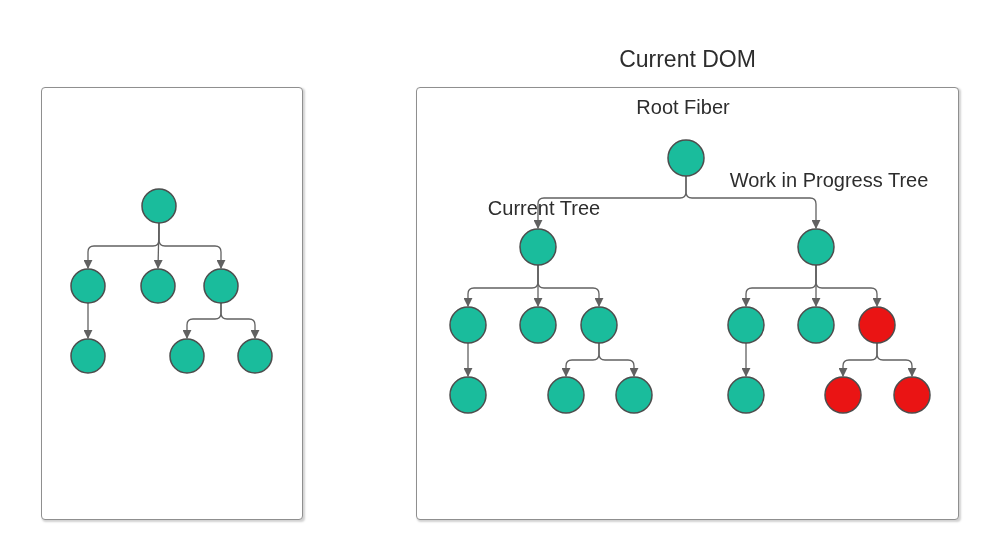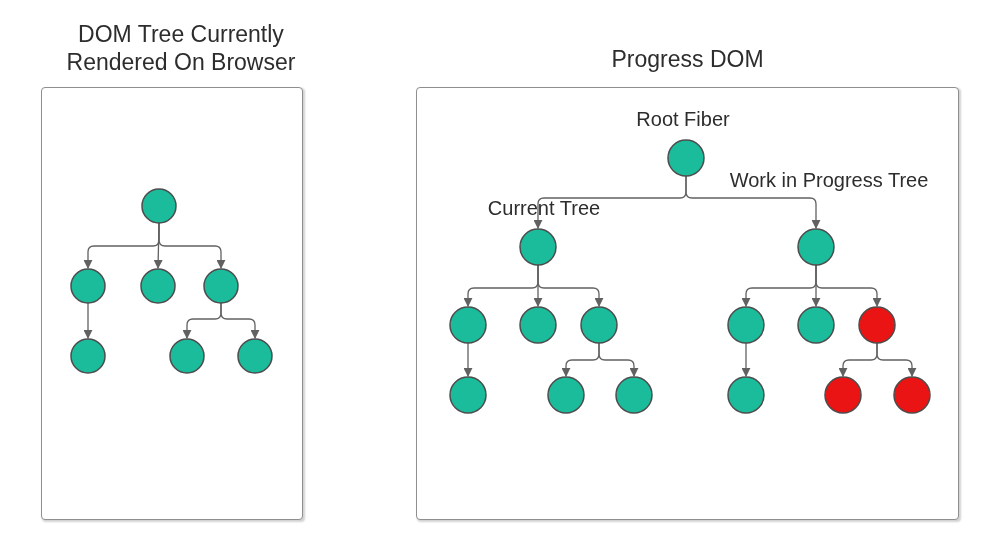--- a/index.html
+++ b/index.html
@@ -34,37 +34,35 @@
   }
   .title-left{left:31px;top:20px;width:300px;}
   .title-right{left:416px;top:47px;width:543px;line-height:25px;}
   .dlabel{
     position:absolute;
     font-size:20px;
     line-height:22px;
     text-align:center;
     color:var(--text);
   }
-  .label-root-fiber{left:533px;top:108px;width:300px;}
+  .label-root-fiber{left:533px;top:96px;width:300px;}
   .label-current-tree{left:444px;top:169px;width:200px;margin-top:28px;}
   .label-wip-tree{left:729px;top:169px;width:200px;}
   svg.diagram{position:absolute;left:0;top:0;width:1003px;height:552px;pointer-events:none;}
   .edge{fill:none;stroke:var(--line);stroke-width:1.3px;}
   .node{stroke:var(--node-stroke);stroke-width:1.5px;}
   .arrowhead{fill:var(--line);}
 </style>
 </head>
 <body>
 
 <div class="canvas">
 
-  <div class="title title-left">DOM Tree Currently
-Rendered On Browser</div>
 
-  <div class="title title-right">Progress DOM</div>
+  <div class="title title-right">Current DOM</div>
 
   <div class="panel panel-left"></div>
   <div class="panel panel-right"></div>
 
   <div class="dlabel label-root-fiber">Root Fiber</div>
 
   <div class="dlabel label-current-tree">Current Tree</div>
 
   <div class="dlabel label-wip-tree">Work in Progress Tree</div>
 

